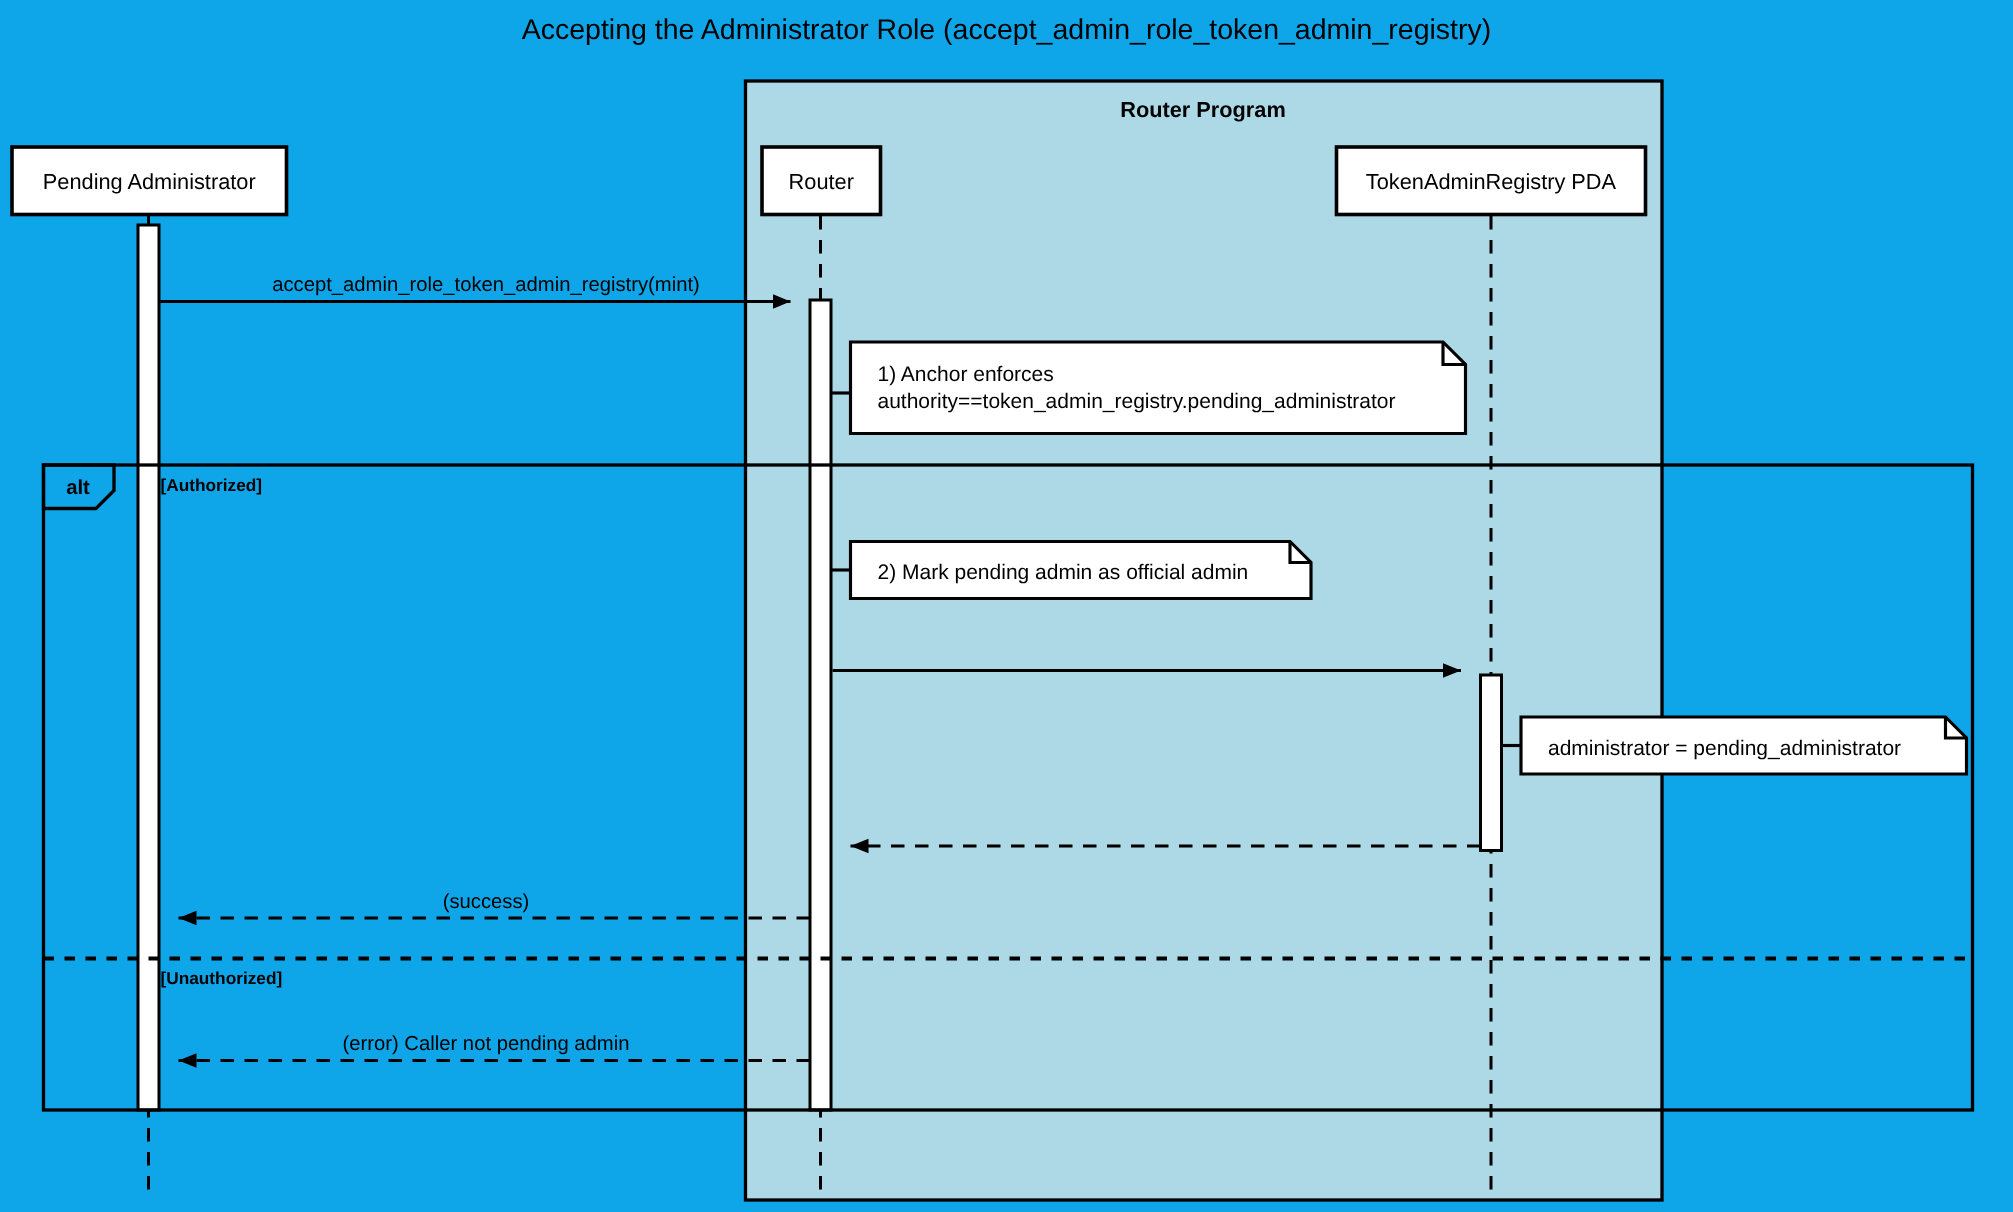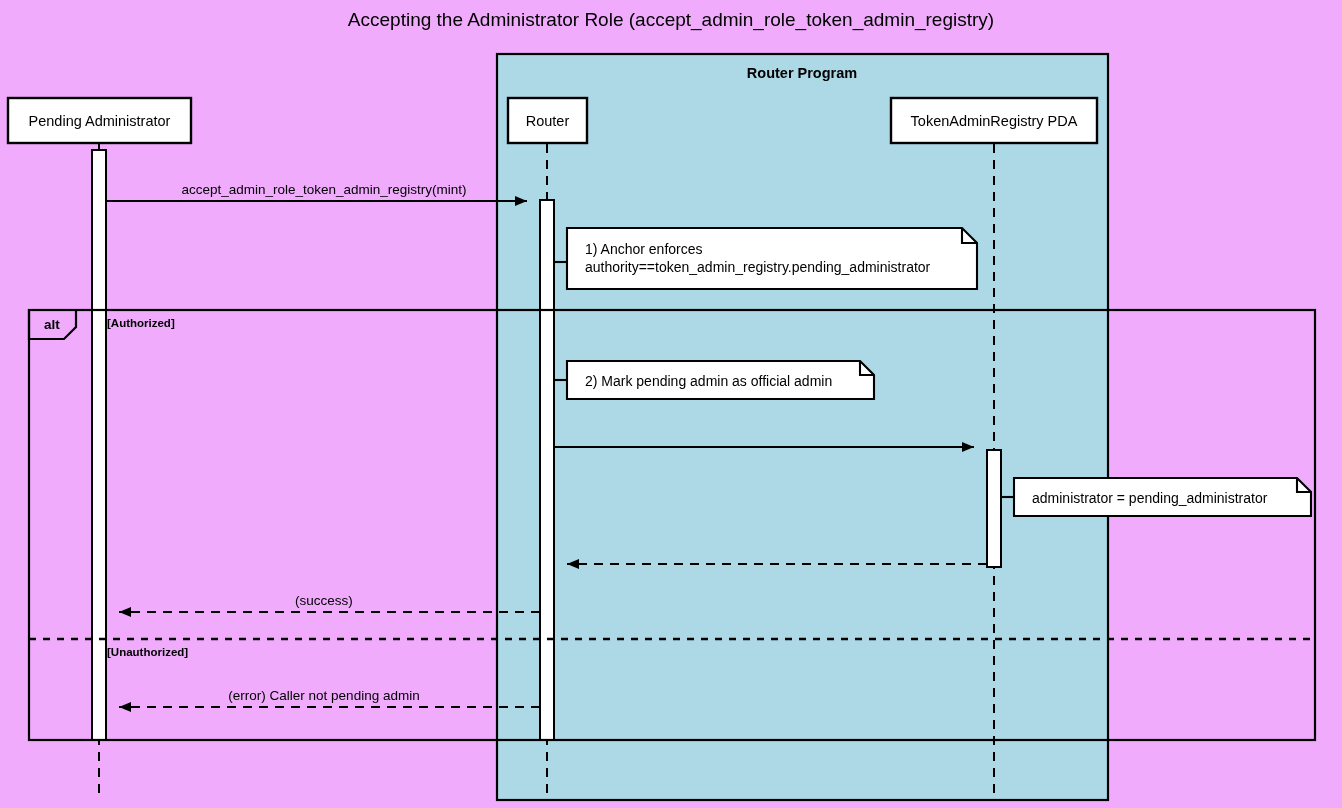--- a/index.html
+++ b/index.html
@@ -11,21 +11,21 @@
   body {
     font-family: "Liberation Sans", sans-serif;
     width: 1342px;
     height: 808px;
     overflow: hidden;
   }
   #canvas {
     position: relative;
     width: 1342px;
     height: 808px;
-    background: #f0abfc;
+    background: #0ea5e9;
   }
   svg#diagram {
     position: absolute;
     left: 0;
     top: 0;
     width: 1342px;
     height: 808px;
     display: block;
   }
   .dtitle {

